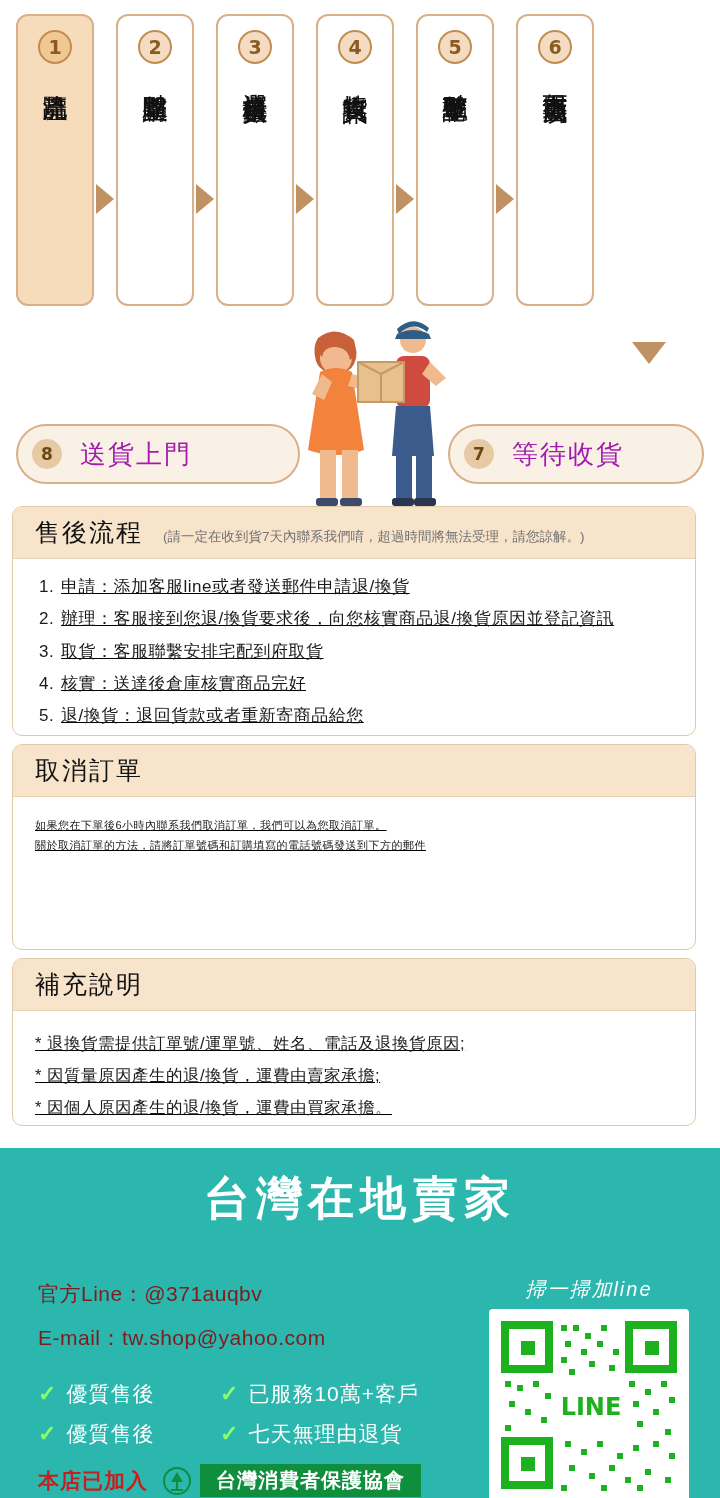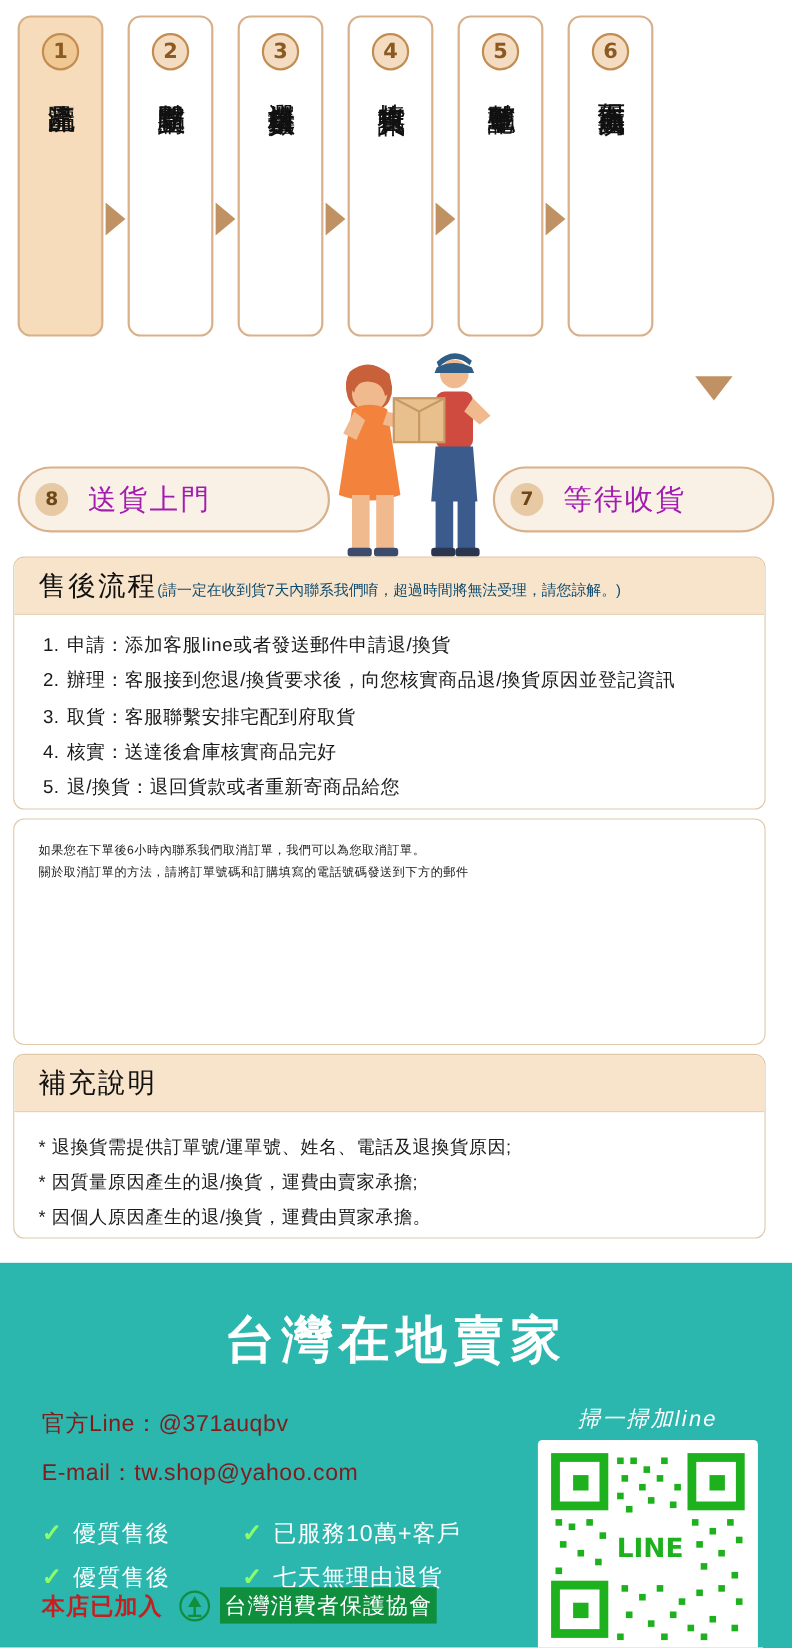--- a/index.html
+++ b/index.html
@@ -129,25 +129,25 @@
     align-items: baseline;
     border-bottom: 1px solid #e7d2b3;
   }
   .card-title {
     font-size: 25px;
     color: #111;
     letter-spacing: 2px;
   }
   .card-note {
     font-size: 13.5px;
-    color: #0c4a6e;
-    margin-left: 0;
+    color: #737373;
+    margin-left: 20px;
     letter-spacing: 0px;
   }
-  .card-body { padding: 12px 22px 14px 22px; }
+  .card-body { padding: 12px 22px 14px 22px; text-decoration: underline; }
   ol.steps-list { margin: 0; padding: 0 0 0 4px; list-style: none; }
   ol.steps-list li {
     font-size: 17px;
     color: #1a1a1a;
     line-height: 1.55;
     padding: 3px 0;
     letter-spacing: 0.5px;
   }
   ol.steps-list li .idx { display: inline-block; width: 22px; color: #1a1a1a; }
   .para {
@@ -170,21 +170,21 @@
     left: 0; top: 1148px;
     width: 720px; height: 350px;
     background: #2bb6ae;
   }
   .footer-title {
     text-align: center;
     color: #ffffff;
     font-size: 46px;
     font-weight: bold;
     letter-spacing: 6px;
-    padding-top: 40px;
+    padding-top: 20px;
     font-family: "Liberation Sans", sans-serif;
   }
   .contact {
     position: absolute;
     left: 38px; top: 132px;
     color: #7f1d1d;
   }
   .contact div {
     font-size: 21px;
     margin-bottom: 16px;
@@ -204,36 +204,36 @@
   }
   .check-item:first-child { width: 182px; }
   .tick {
     color: #8cff6a;
     font-size: 22px;
     font-weight: bold;
     margin-right: 9px;
   }
   .assoc {
     position: absolute;
-    left: 38px; top: 295px;
+    left: 38px; top: 316px;
     display: flex; align-items: center;
   }
   .assoc-red {
     color: #c51f1f;
     font-size: 21px;
     font-weight: bold;
     letter-spacing: 1px;
   }
   .assoc-logo { margin: 0 8px 0 14px; }
   .assoc-green {
     background: #0f8f3e;
     color: #ffffff;
     font-size: 20px;
-    font-weight: normal;
-    padding: 3px 4px;
+    font-weight: bold;
+    padding: 3px 16px;
     letter-spacing: 1px;
   }
   .qr-wrap { position: absolute; right: 26px; top: 128px; width: 210px; }
   .qr-caption {
     color: #ffffff;
     font-size: 20px;
     font-style: italic;
     text-align: center;
     letter-spacing: 2px;
     margin-bottom: 6px;
@@ -340,20 +340,23 @@
         <li><span class="idx">1.</span><span>申請：添加客服line或者發送郵件申請退/換貨</span></li>
         <li><span class="idx">2.</span><span>辦理：客服接到您退/換貨要求後，向您核實商品退/換貨原因並登記資訊</span></li>
         <li><span class="idx">3.</span><span>取貨：客服聯繫安排宅配到府取貨</span></li>
         <li><span class="idx">4.</span><span>核實：送達後倉庫核實商品完好</span></li>
         <li><span class="idx">5.</span><span>退/換貨：退回貨款或者重新寄商品給您</span></li>
       </ol>
     </div>
   </div>
 
   <div class="card" style="top:744px; height:206px;">
+    <div class="card-head">
+      <span class="card-title">取消訂單</span>
+    </div>
     <div class="card-body" style="padding-top:18px;">
       <p class="para">如果您在下單後6小時內聯系我們取消訂單，我們可以為您取消訂單。</p>
       <p class="para">關於取消訂單的方法，請將訂單號碼和訂購填寫的電話號碼發送到下方的郵件</p>
     </div>
   </div>
 
   <div class="card" style="top:958px; height:168px;">
     <div class="card-head">
       <span class="card-title">補充說明</span>
     </div>

